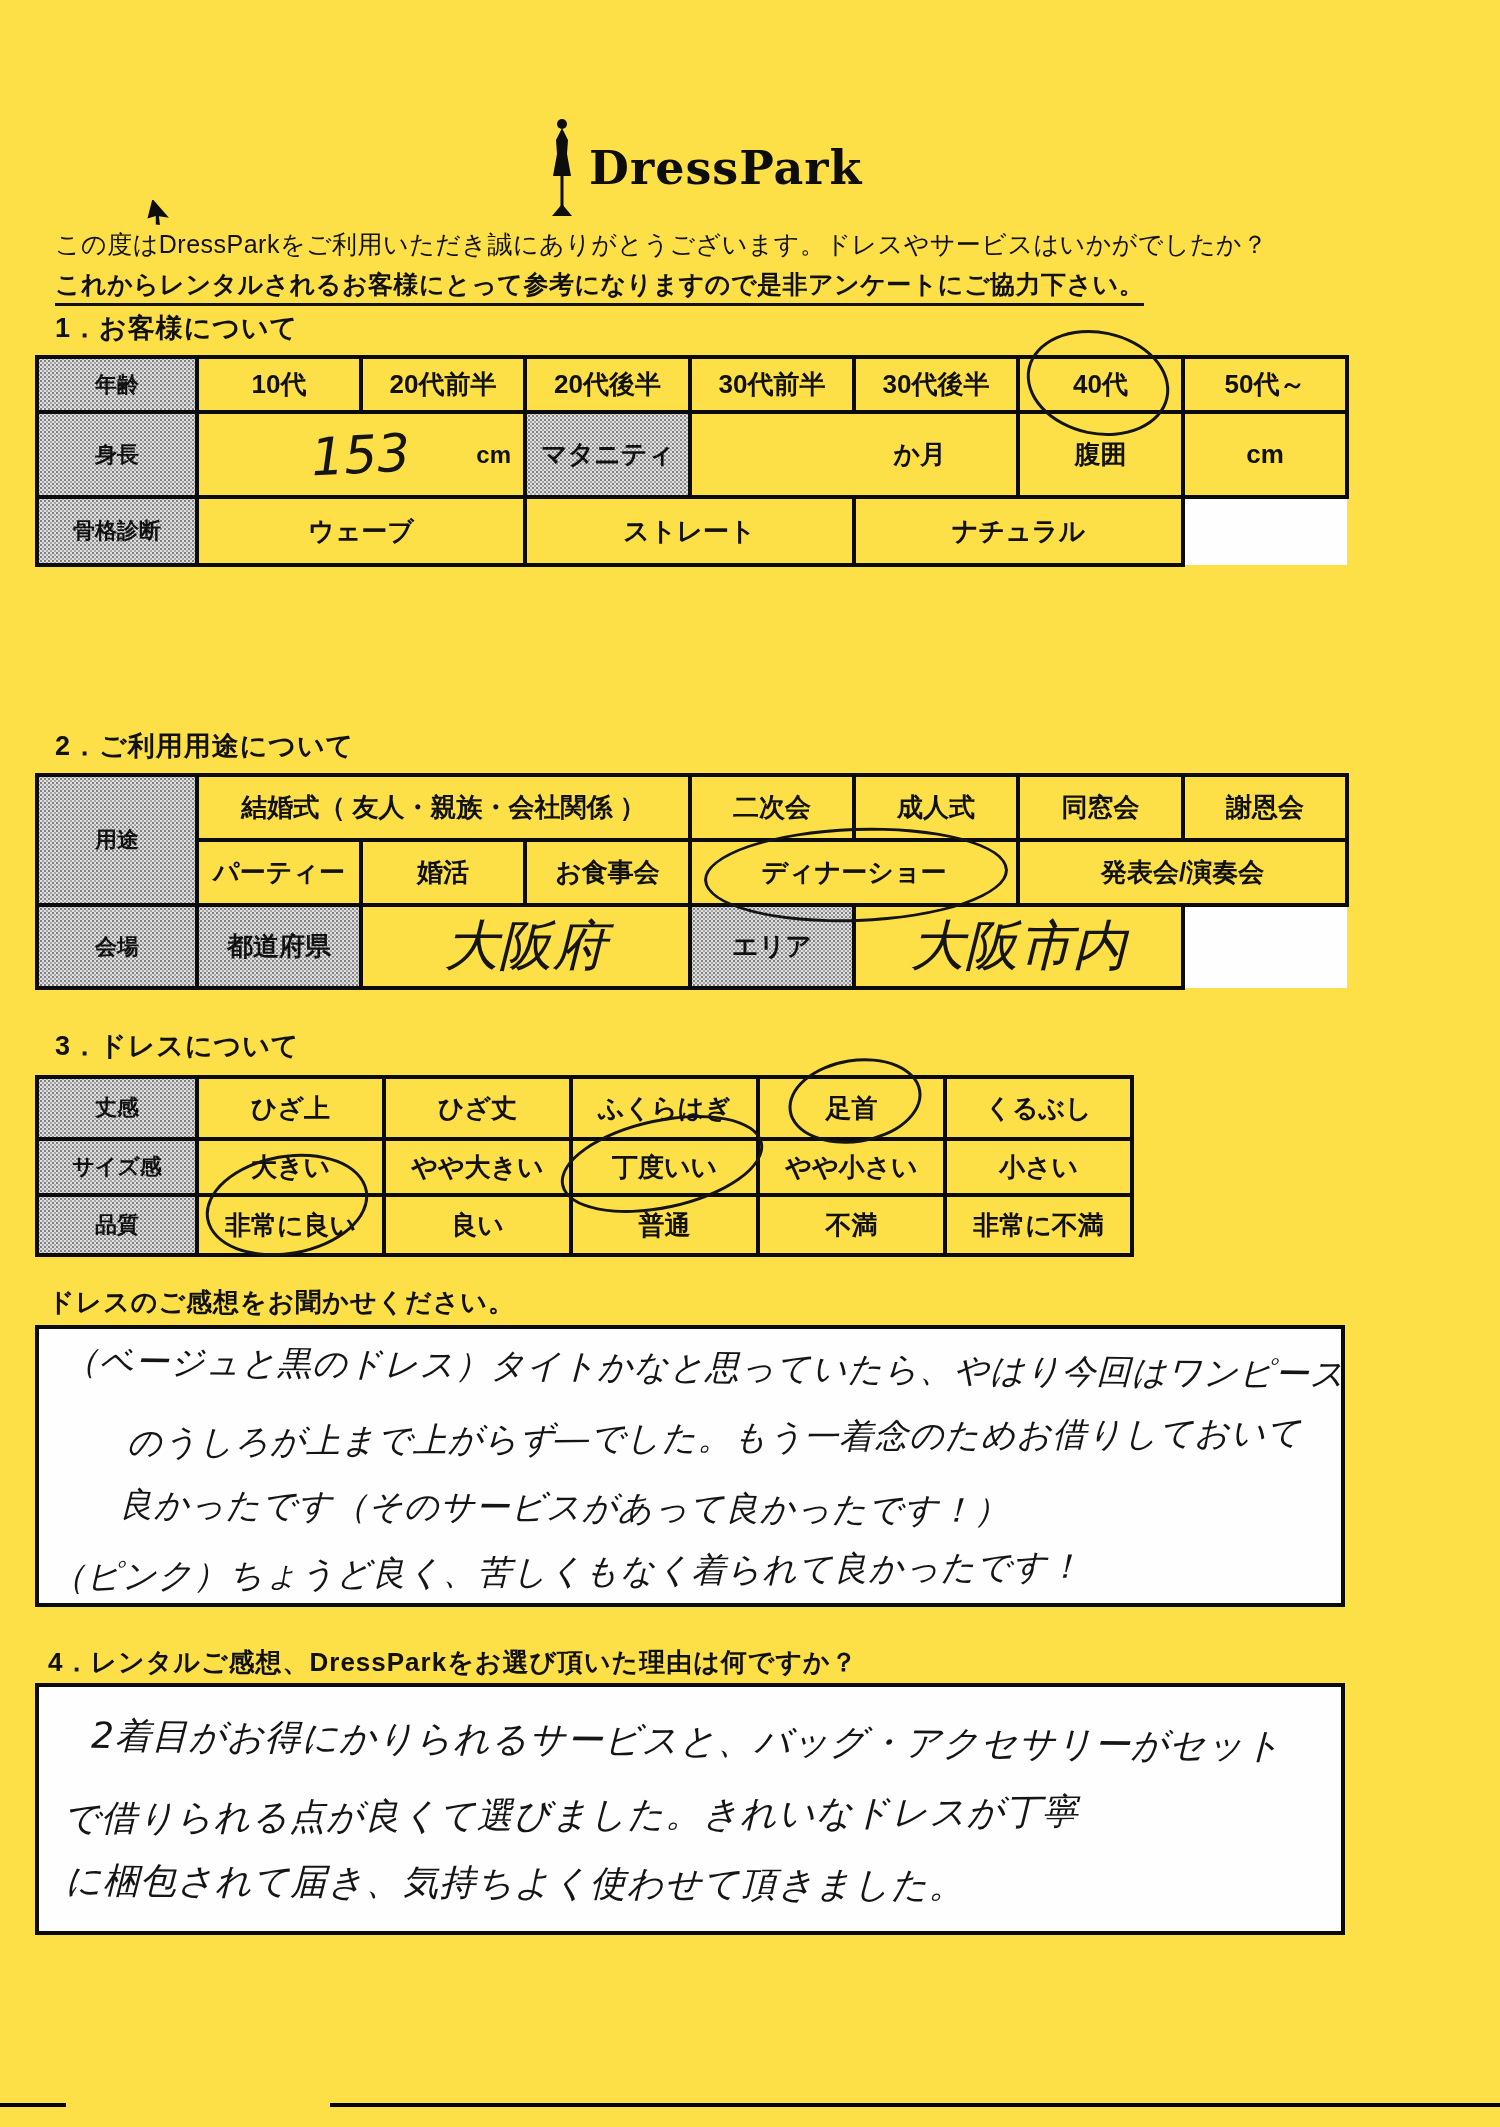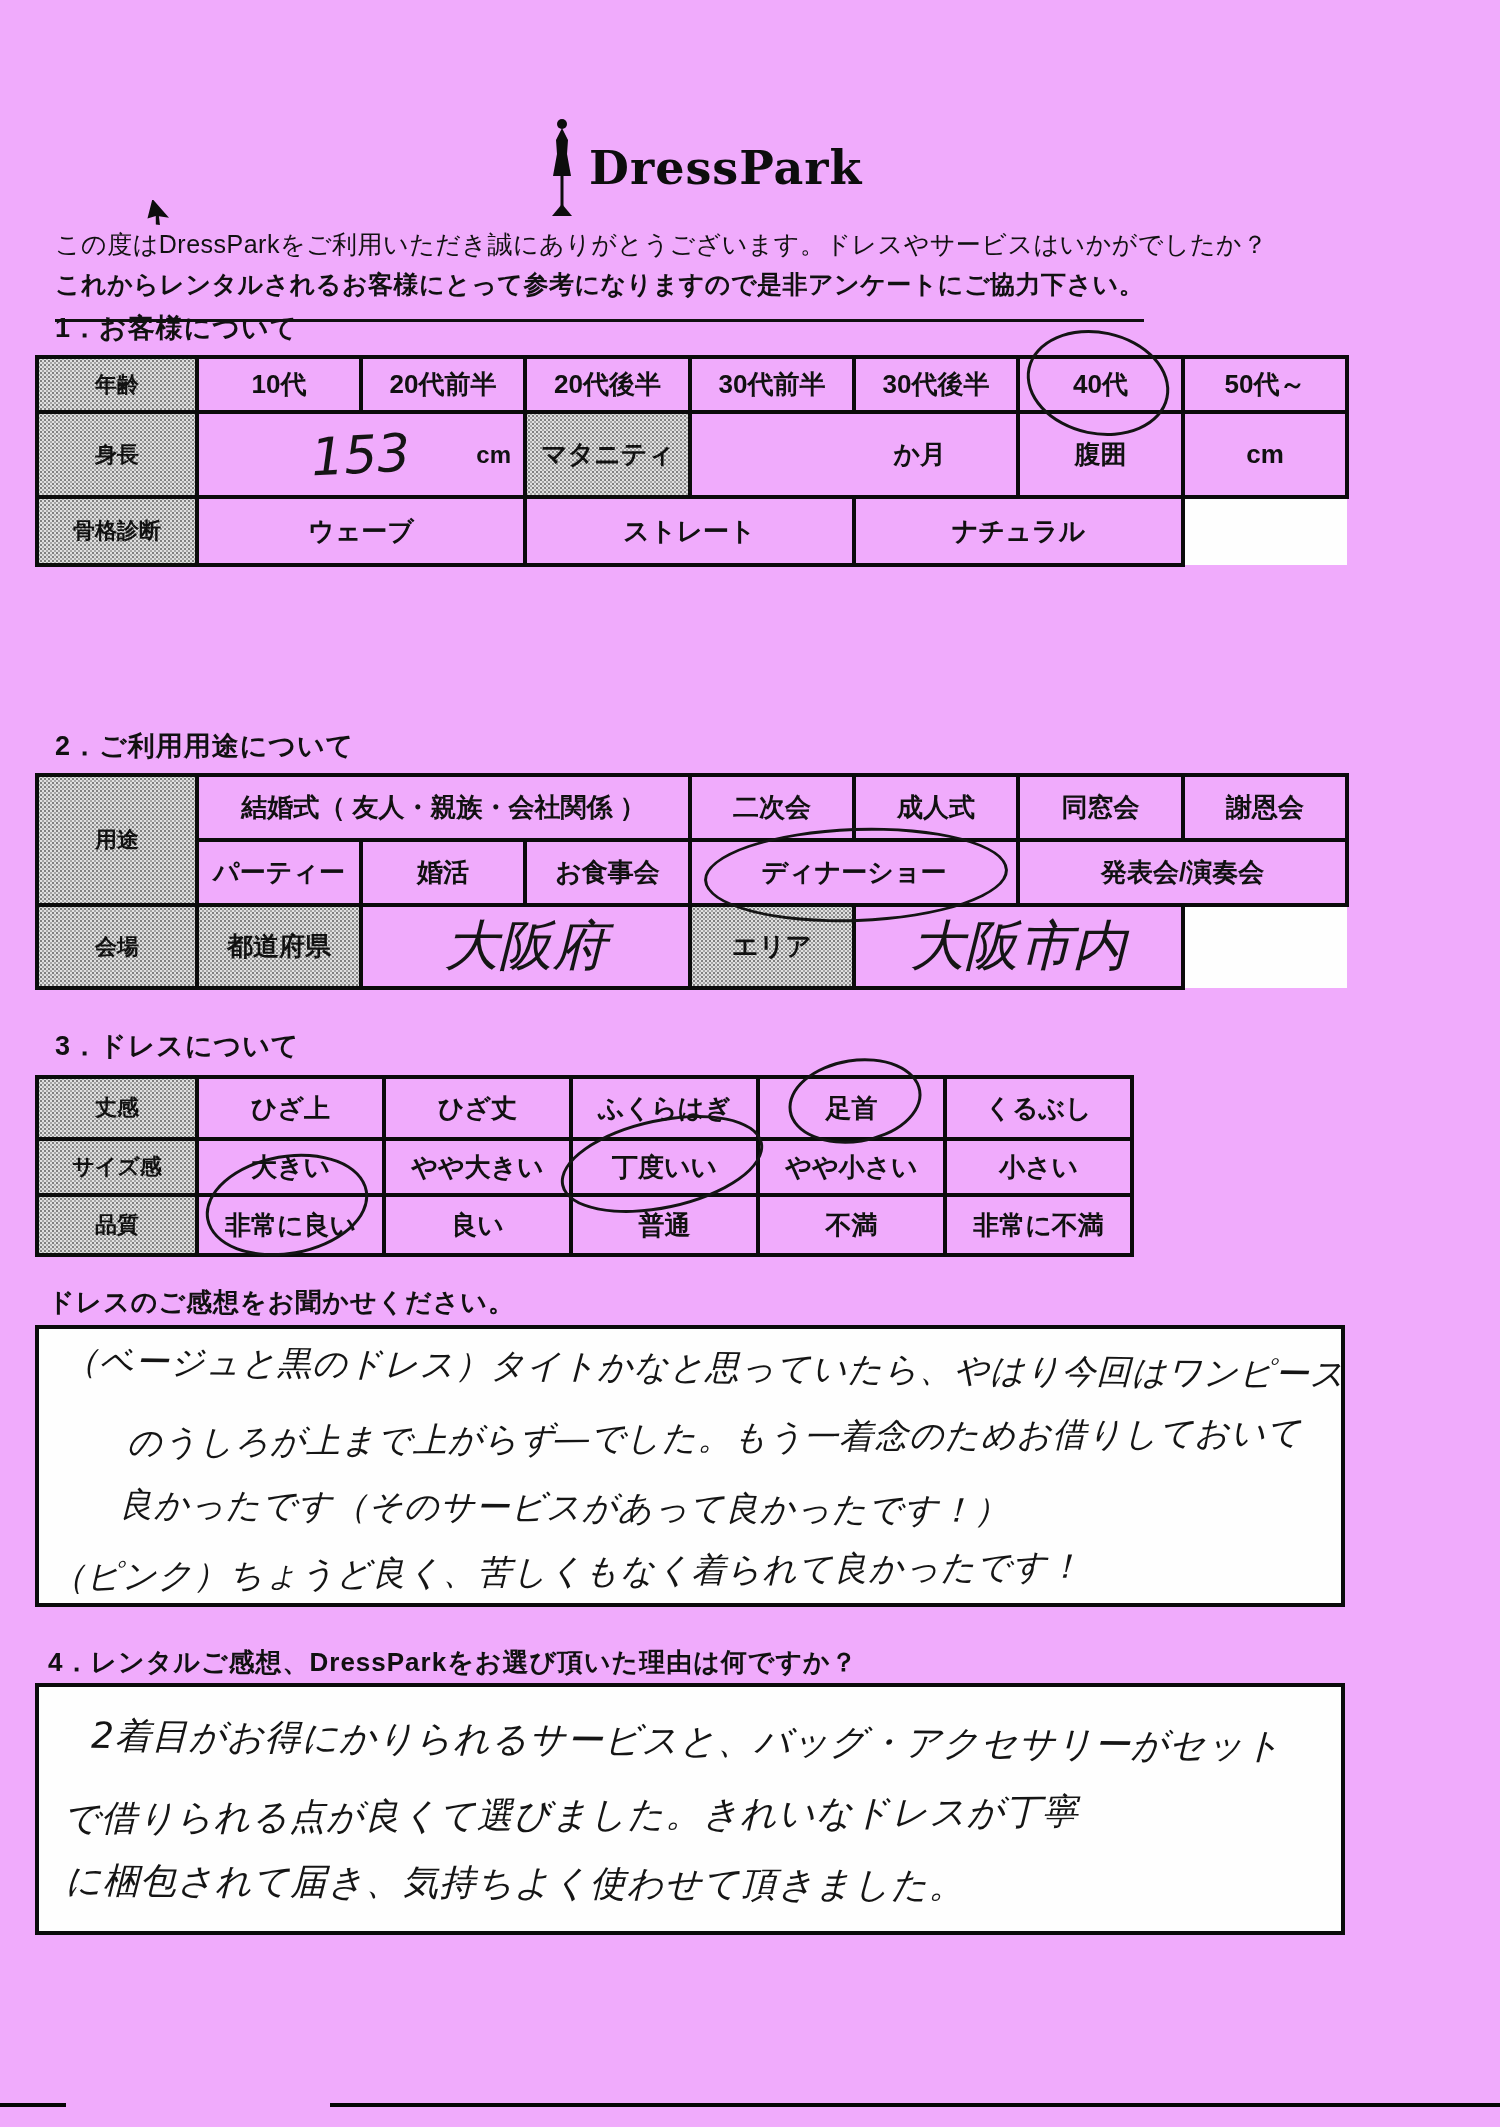--- a/index.html
+++ b/index.html
@@ -1,27 +1,27 @@
 <!DOCTYPE html>
 <html><head>
 <meta charset="utf-8">
 <style>
   html,body{margin:0;padding:0;background:#fff;}
   body{font-family:"Liberation Sans","DejaVu Sans",sans-serif;color:#111;}
-  #page{position:relative;width:1500px;height:2127px;background:#f0abfc;overflow:hidden;}
+  #page{position:relative;width:1500px;height:2127px;background:#fde047;overflow:hidden;}
 
   .abs{position:absolute;}
 
   
   #logo{left:545px;top:118px;display:flex;align-items:center;gap:10px;}
   #logo .logo-text{font-family:"DejaVu Serif","Liberation Serif",serif;font-weight:bold;font-size:46px;letter-spacing:1px;color:#0d0d0d;}
 
   
   .intro1{left:55px;top:228px;font-size:25px;font-weight:500;letter-spacing:.5px;}
-  .intro2{left:55px;top:268px;font-size:25px;font-weight:bold;border-bottom:3px solid #111;padding-bottom:18px;letter-spacing:.5px;}
+  .intro2{left:55px;top:268px;font-size:25px;font-weight:bold;border-bottom:3px solid #111;padding-bottom:2px;letter-spacing:.5px;}
 
   .sec-head{font-size:27px;font-weight:bold;letter-spacing:1px;}
 
   
   table{border-collapse:collapse;table-layout:fixed;}
   td,th{border:4px solid #0b0b0b;text-align:center;vertical-align:middle;font-size:26px;font-weight:bold;padding:0;position:relative;overflow:visible;}
   th{font-size:22px;}
   td.ghost{border:none;background:#fefefe;}
   .shade{background-color:#e0e0e0;background-image:radial-gradient(#808080 1px,transparent 1.3px),radial-gradient(#a5a5a5 1px,transparent 1.3px);background-size:4px 4px;background-position:0 0,2px 2px;}
 

